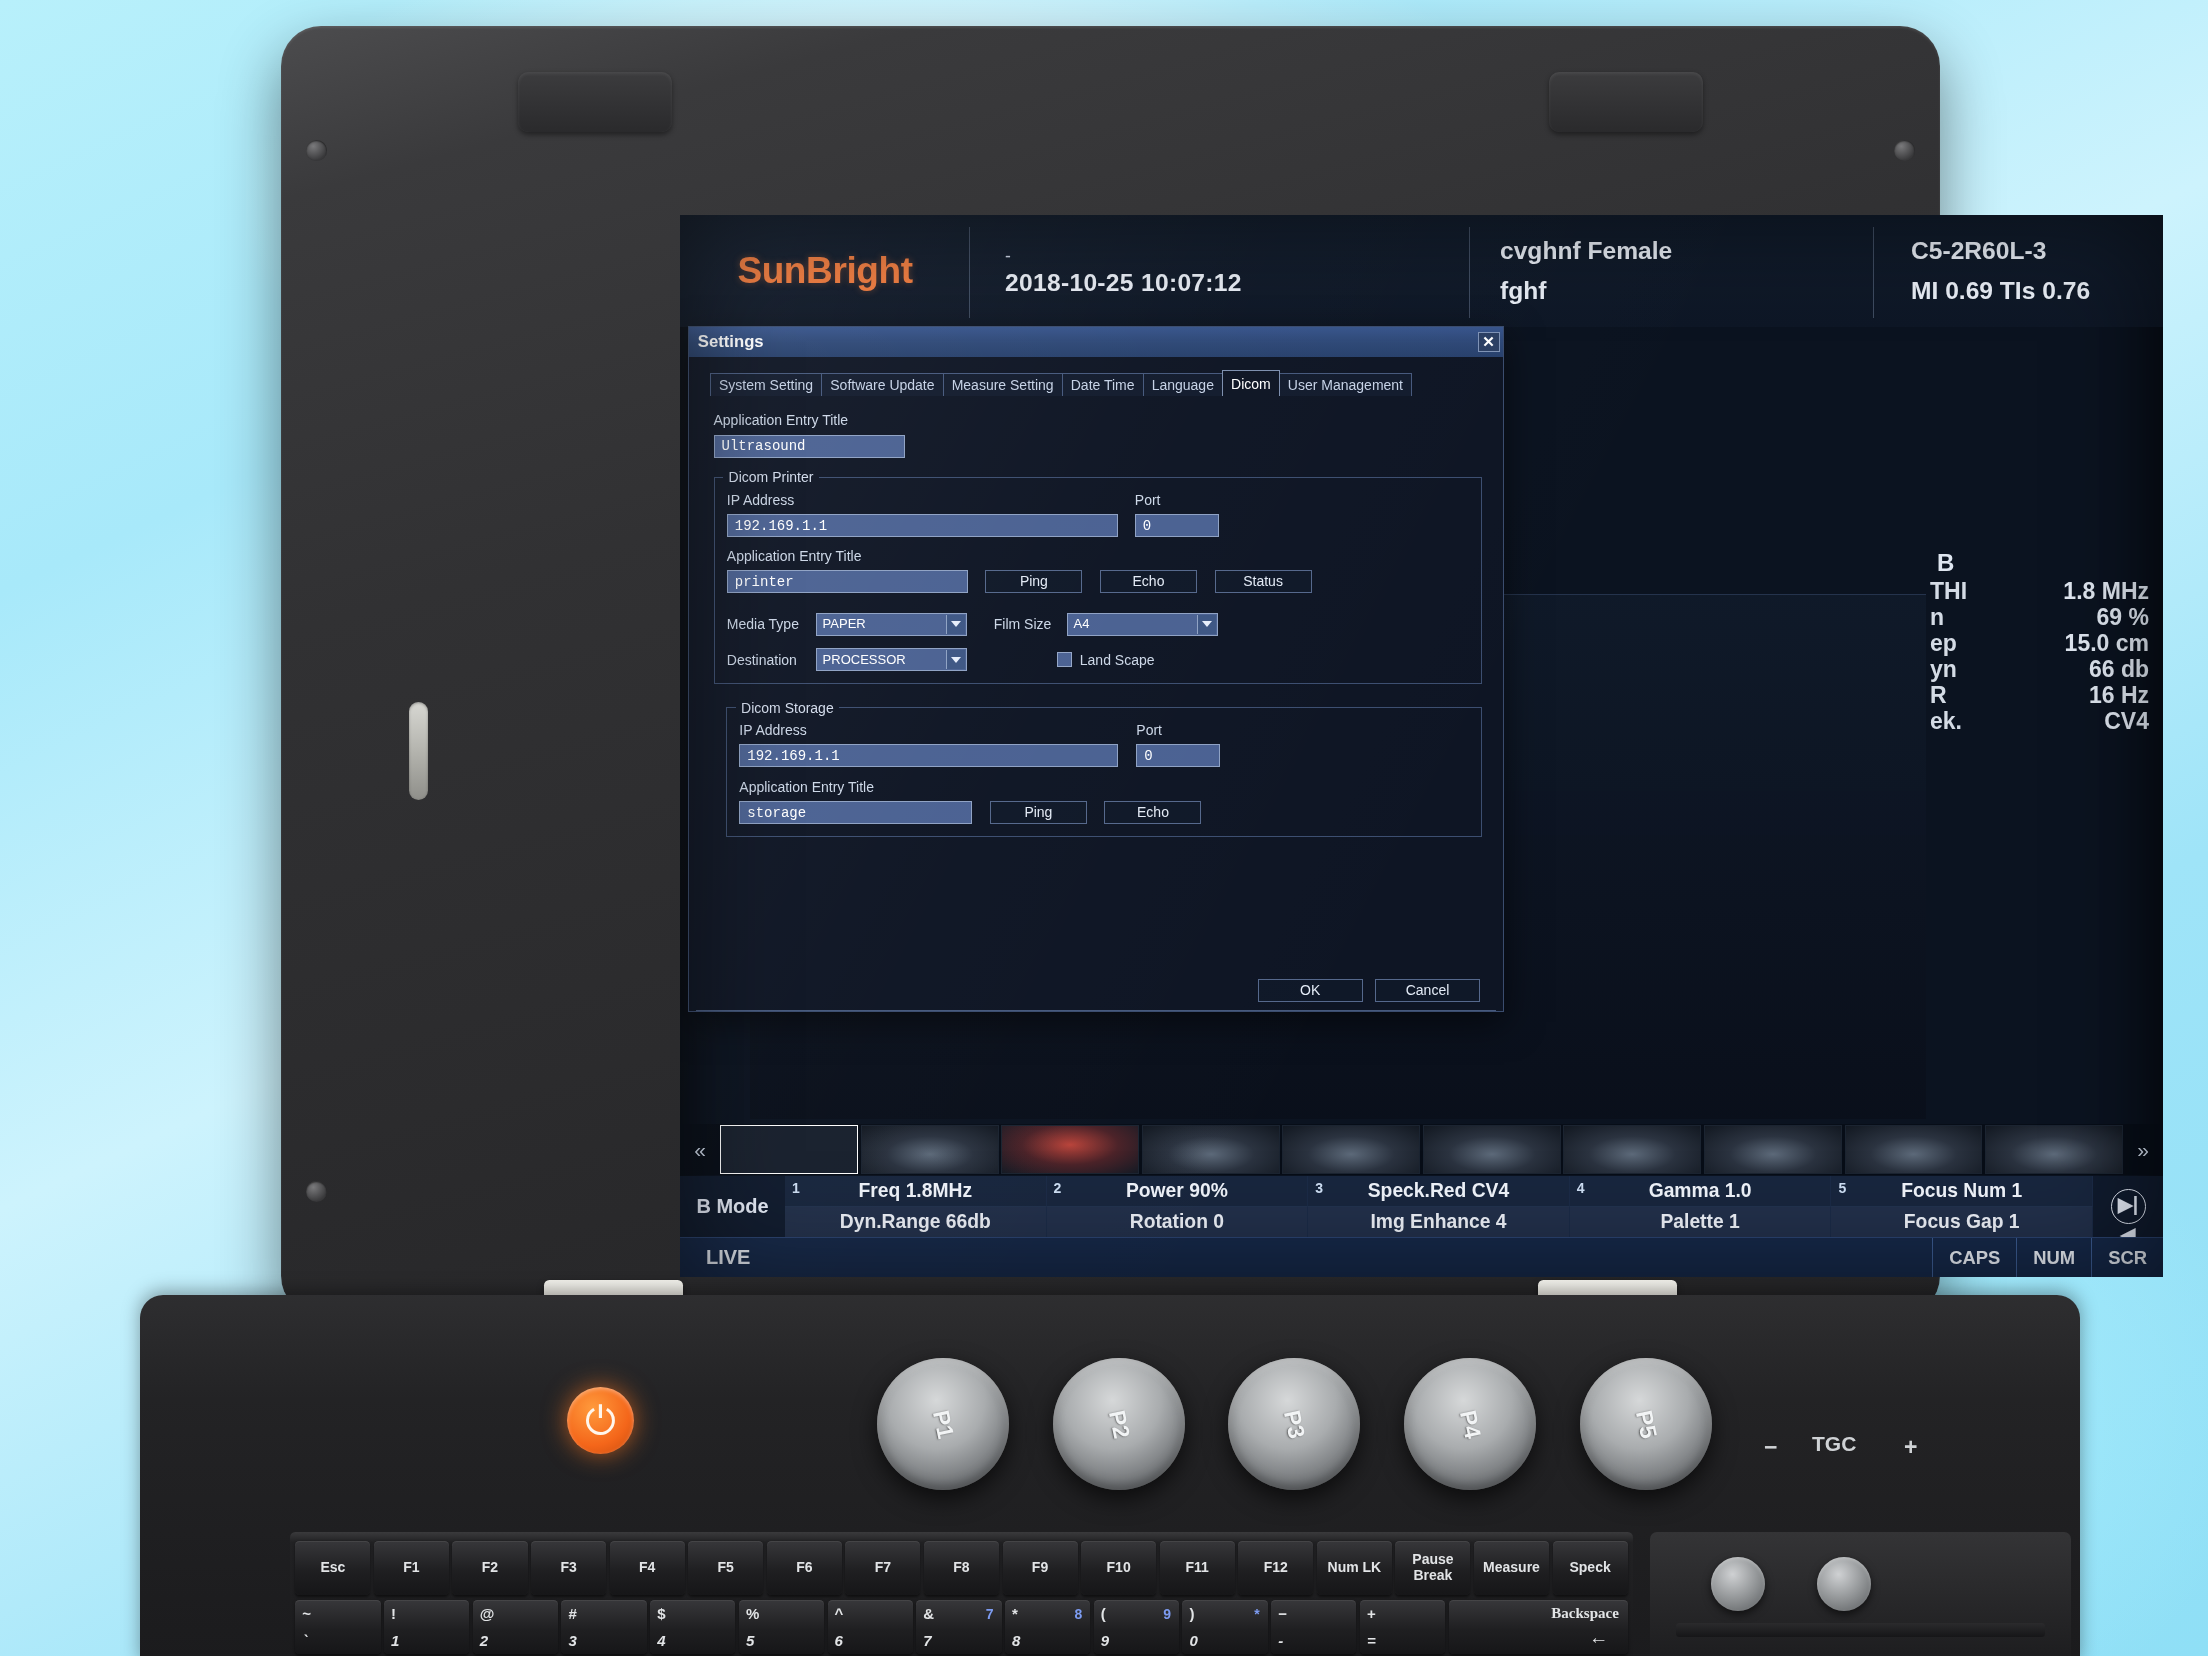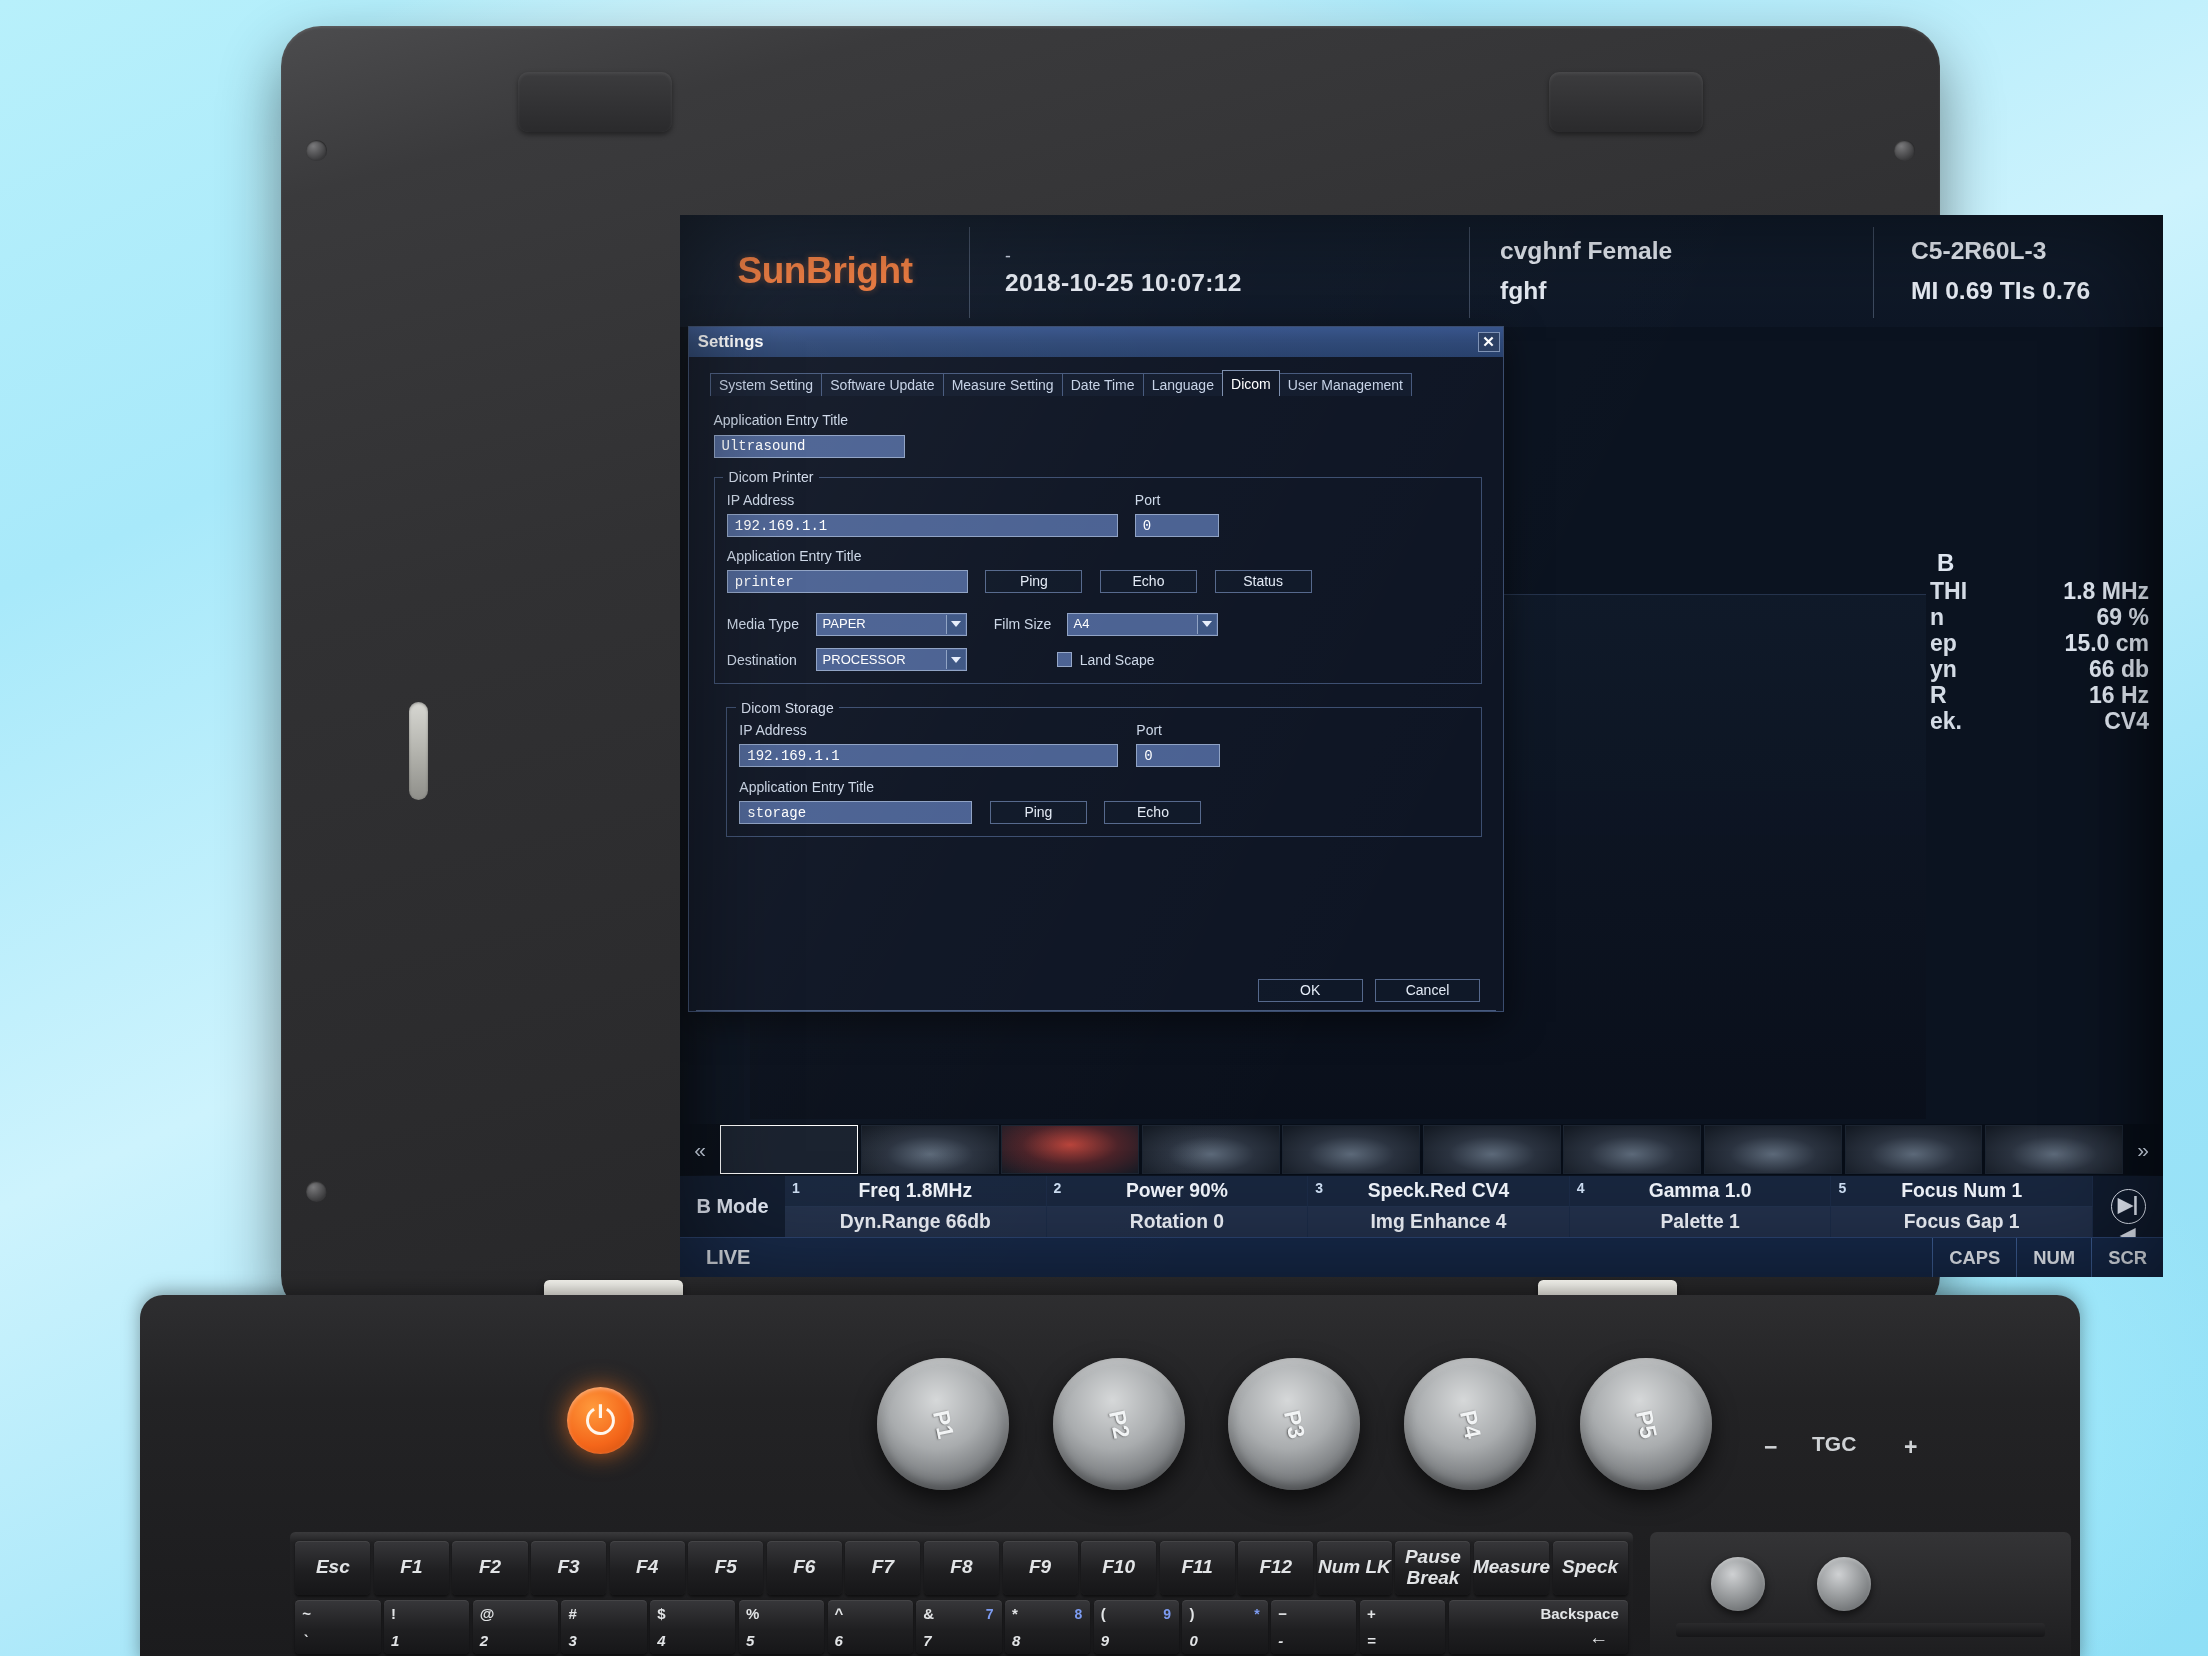--- a/index.html
+++ b/index.html
@@ -306,21 +306,21 @@
   .key {
     flex: 1; background: linear-gradient(180deg,#37373a 0%, #1f1f21 55%, #161618 100%);
     border-radius: 4.4px; position:relative;
     box-shadow: 0 1.8px 2.6px rgba(0,0,0,0.5), inset 0 0.9px 0.9px rgba(255,255,255,0.08);
     color:#e2e4e6; font-size: 13px;
   }
   .key .kmain { position:absolute; left: 7px; bottom: 5.3px; font-size: 15px; font-weight:bold; font-style: italic;}
   .key .ktop  { position:absolute; left: 7px; top: 5.3px; font-size: 15px; font-weight:bold; }
   .key .kcenter {
     position:absolute; inset:0; display:flex; align-items:center; justify-content:center;
-    font-size: 19px; font-weight:bold; font-style: italic; text-align:center; line-height: 1.1;
+    font-size: 14px; font-weight:bold; text-align:center; line-height: 1.1;
   }
   .key .knum { position:absolute; right: 8px; top: 6.1px; color:#7d9cf2; font-size: 14px; font-weight:bold; }
   .key.wide { flex: 2.1; }
   #numpad-area {
     position:absolute; left: 1650px; top: 1532px; width: 421px; height: 127px;
     background: linear-gradient(180deg,#343436,#1d1d1f);
     border-radius: 7px 7px 0 0;
   }
   .trackball-knob {
     position:absolute; width: 54px; height: 54px; border-radius: 50%;
@@ -735,21 +735,21 @@
         </div>
       <div class="key">
           <span class="ktop">−</span>
           <span class="kmain">-</span>
         </div>
       <div class="key">
           <span class="ktop">+</span>
           <span class="kmain">=</span>
         </div>
       <div class="key wide">
-        <span class="ktop" style="left:auto; right:8.8px;">Backspace</span>
+        <span class="ktop" style="left:auto; right:8.8px;font-family:Liberation Serif, serif;">Backspace</span>
         <span class="kmain" style="left:auto; right:19.3px; font-size:19.3px;">←</span>
       </div>
     </div>
   </div>
 
   <div id="numpad-area">
     <div class="trackball-knob" id="tb1"></div>
     <div class="trackball-knob" id="tb2"></div>
     <div class="numpad-bar" style="top: 91px;"></div>
   </div>

